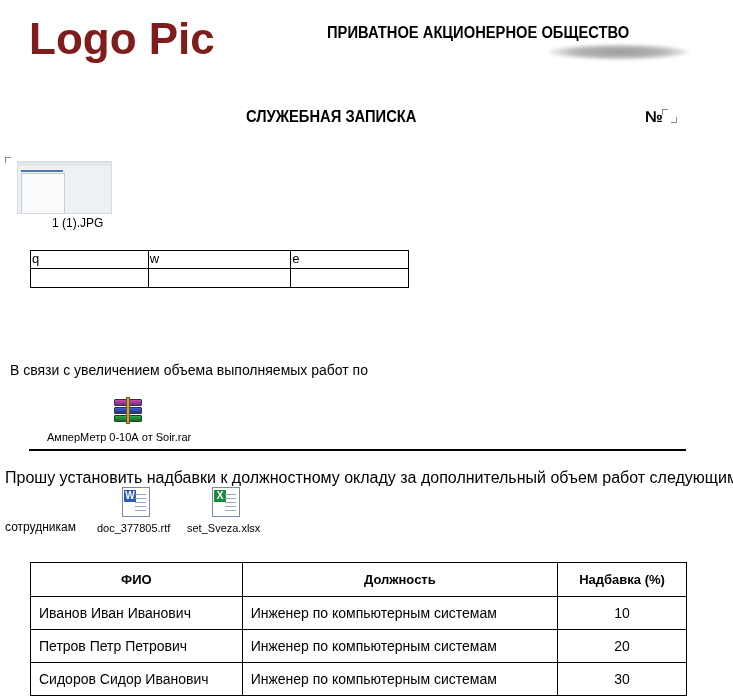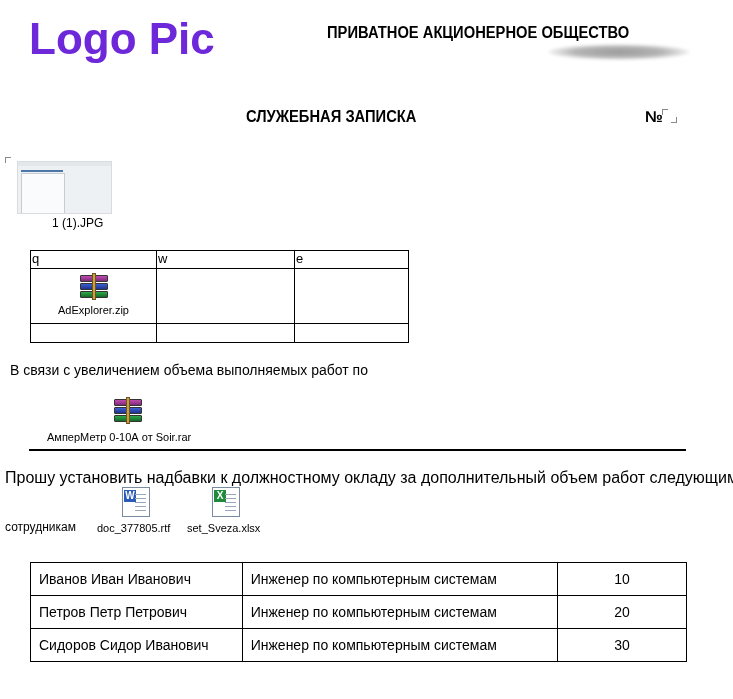--- a/index.html
+++ b/index.html
@@ -1,19 +1,19 @@
 <!DOCTYPE html>
 <html><head>
 <meta charset="utf-8">
 <style>
   html, body { margin: 0; padding: 0; background: #ffffff; }
   body { width: 733px; height: 699px; position: relative; overflow: hidden;
          font-family: "Liberation Sans", sans-serif; color: #000; }
   .abs { position: absolute; }
-  .logo { left: 29px; top: 14px; font-size: 44px; font-weight: bold; color: #6d28d9; letter-spacing: 0px; }
+  .logo { left: 29px; top: 14px; font-size: 44px; font-weight: bold; color: #7f1d1d; letter-spacing: 0px; }
   .company { left: 327px; top: 24px; font-size: 16px; font-weight: bold; transform: scaleX(0.92); transform-origin: left top; white-space: nowrap; }
   .smudge { left: 548px; top: 44px; width: 142px; height: 16px;
             background: radial-gradient(ellipse at 50% 50%, #8a8a8a 0%, #a8a8a8 45%, rgba(255,255,255,0) 75%);
             border-radius: 50%; filter: blur(1.5px); opacity: 0.85; }
   .title { left: 246px; top: 108px; font-size: 16px; font-weight: bold; transform: scaleX(0.92); transform-origin: left top; white-space: nowrap; }
   .num { left: 645px; top: 108px; font-size: 16px; font-weight: bold; }
   .corner { width: 5px; height: 5px; border-color: #888; border-style: solid; }
   .c-tl { border-width: 1px 0 0 1px; }
   .c-br { border-width: 0 1px 1px 0; }
 
@@ -74,33 +74,20 @@
 </div>
 <div class="abs thumb-label">1 (1).JPG</div>
 
 <table class="grid1">
   <tbody>
       <tr class="r1">
     <td>q</td>
     <td>w</td>
     <td>e</td>
   </tr>
-  <tr class="r2">
-    <td class="file-cell">
-      <div class="rar" style="margin: 4px auto 0 auto;">
-        <div class="book b1"></div>
-            <div class="book b2"></div>
-            <div class="book b3"></div>
-            <div class="strap"></div>
-      </div>
-      <span class="file-label">AdExplorer.zip</span>
-    </td>
-    <td></td>
-    <td></td>
-  </tr>
   <tr class="r3">
     <td></td>
     <td></td>
     <td></td>
   </tr>
 </tbody>
   </table>
 
 <div class="abs para1">В связи с увеличением объема выполняемых  работ по</div>
 
@@ -137,20 +124,25 @@
 <div class="abs small-file" style="left:97px; top:522px;">doc_377805.rtf</div>
 <div class="abs small-file" style="left:187px; top:522px;">set_Sveza.xlsx</div>
 
 <table class="staff">
   <colgroup>
     <col style="width:212px">
       <col style="width:316px">
       <col style="width:129px">
   </colgroup>
   <tbody>
+      <tr>
+    <th>ФИО</th>
+    <th>Должность</th>
+    <th>Надбавка (%)</th>
+  </tr>
   <tr>
     <td>Иванов Иван Иванович</td>
     <td>Инженер по компьютерным системам</td>
     <td class="c">10</td>
   </tr>
   <tr>
     <td>Петров Петр Петрович</td>
     <td>Инженер по компьютерным системам</td>
     <td class="c">20</td>
   </tr>

